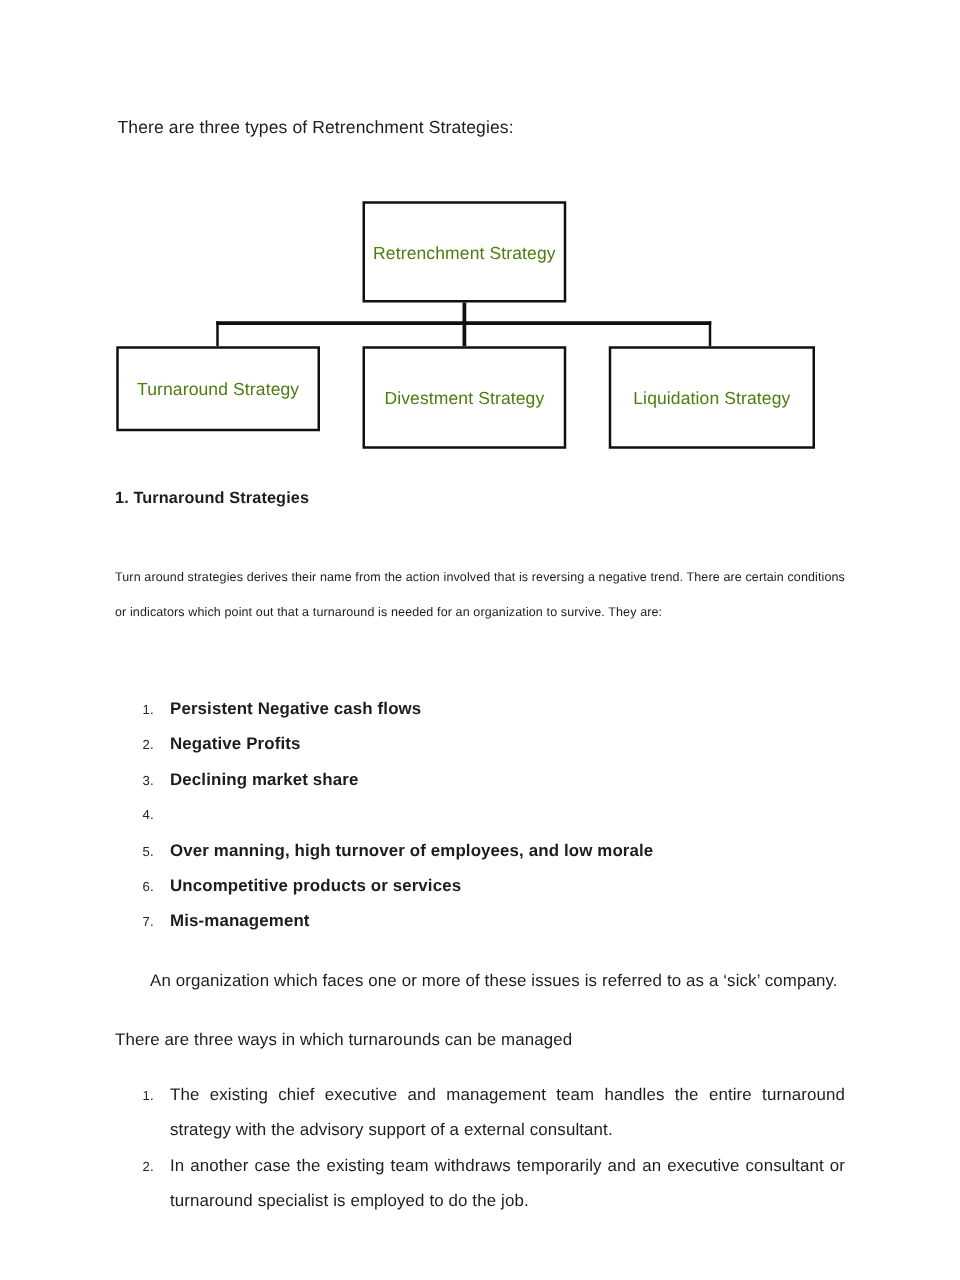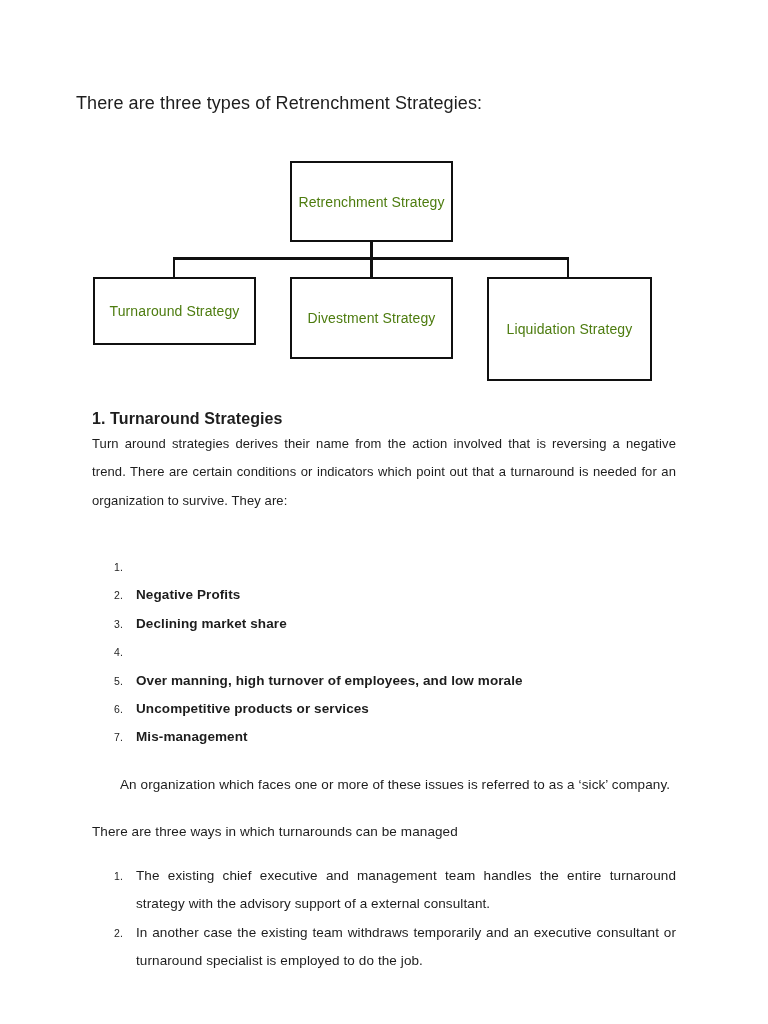--- a/index.html
+++ b/index.html
@@ -1,43 +1,43 @@
 <!DOCTYPE html>
 <html><head>
 <meta charset="utf-8">
 <style>
   html,body{margin:0;padding:0;}
   body{
     width:768px;height:1024px;background:#ffffff;position:relative;
     font-family:"Liberation Sans", sans-serif;color:#1d1d1d;overflow:hidden;
   }
   .abs{position:absolute;}
-  .intro{left:76px;top:93px;font-size:18px;letter-spacing:0.1px;}
+  .intro{left:94px;top:93px;font-size:14px;letter-spacing:0.1px;}
   
   .box{
     position:absolute;border:2.5px solid #101010;background:#ffffff;
     display:flex;align-items:center;justify-content:center;
     font-size:14px;color:#4d7c0f;text-align:center;box-sizing:border-box;
     letter-spacing:0.1px;
   }
   .box-root{left:290px;top:161px;width:163px;height:81px;}
   .box-left{left:93px;top:277px;width:163px;height:68px;}
   .box-mid{left:290px;top:277px;width:163px;height:82px;}
-  .box-right{left:487px;top:277px;width:165px;height:104px;}
+  .box-right{left:487px;top:277px;width:165px;height:82px;}
   .line{position:absolute;background:#101010;}
   .stem{left:370px;top:242px;width:2.5px;height:17px;}
   .hline{left:172.5px;top:257px;width:396.5px;height:2.5px;}
   .drop-l{left:172.5px;top:257px;width:2.5px;height:21px;}
   .drop-m{left:370px;top:257px;width:2.5px;height:21px;}
   .drop-r{left:566.5px;top:257px;width:2.5px;height:21px;}
   
-  .heading{left:92px;top:410px;font-size:16px;font-weight:bold;letter-spacing:0.1px;}
+  .heading{left:92px;top:390px;font-size:13px;font-weight:bold;letter-spacing:0.1px;}
   .para{
-    left:92px;top:430px;width:584px;text-align:justify;
-    font-size:13px;line-height:28.4px;letter-spacing:0.1px;
+    left:92px;top:449px;width:584px;text-align:justify;
+    font-size:10px;line-height:28.4px;letter-spacing:0.1px;
   }
   .list1{left:114px;top:553px;}
   .li{display:flex;align-items:baseline;height:28.4px;line-height:28.4px;}
   .num{
     display:inline-block;width:22px;flex:0 0 22px;
     font-size:10.5px;color:#242424;letter-spacing:0.2px;
   }
   .li .txt{font-size:13.5px;font-weight:bold;letter-spacing:0.1px;white-space:nowrap;}
   .single{left:92px;font-size:13.5px;letter-spacing:0.1px;}
   .sick{top:777px;margin-left:28px;}
@@ -77,20 +77,21 @@
     </div>
   </div>
 
   <h2 class="abs heading">1. Turnaround Strategies</h2>
 
   <p class="abs para">Turn around strategies derives their name from the action involved that is reversing a negative trend. There are certain conditions or indicators which point out that a turnaround is needed for an organization to survive. They are:</p>
 
   <div class="abs list1">
     <div class="li">
       <span class="num">1.</span>
+      <span class="txt">Persistent Negative cash flows</span>
     </div>
     <div class="li">
       <span class="num">2.</span>
       <span class="txt">Negative Profits</span>
     </div>
     <div class="li">
       <span class="num">3.</span>
       <span class="txt">Declining market share</span>
     </div>
     <div class="li">

